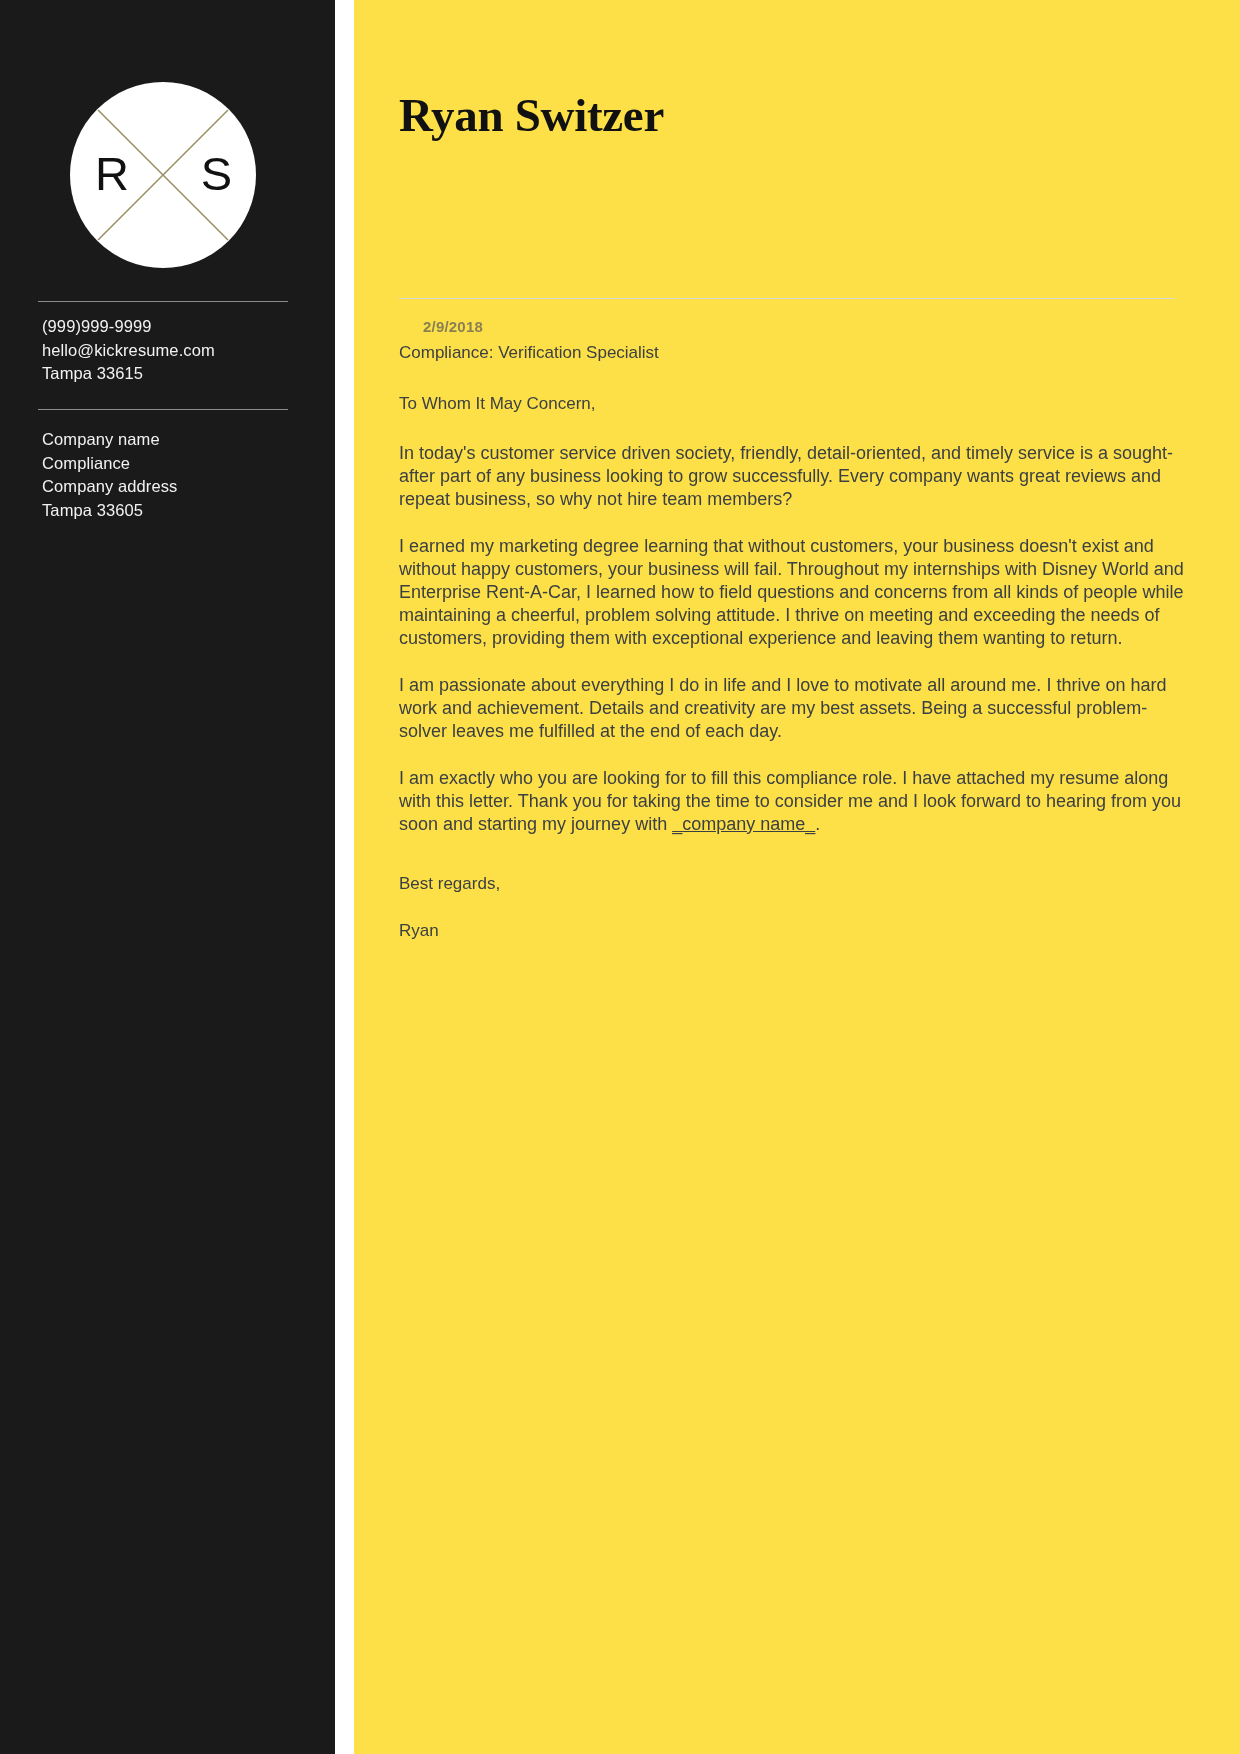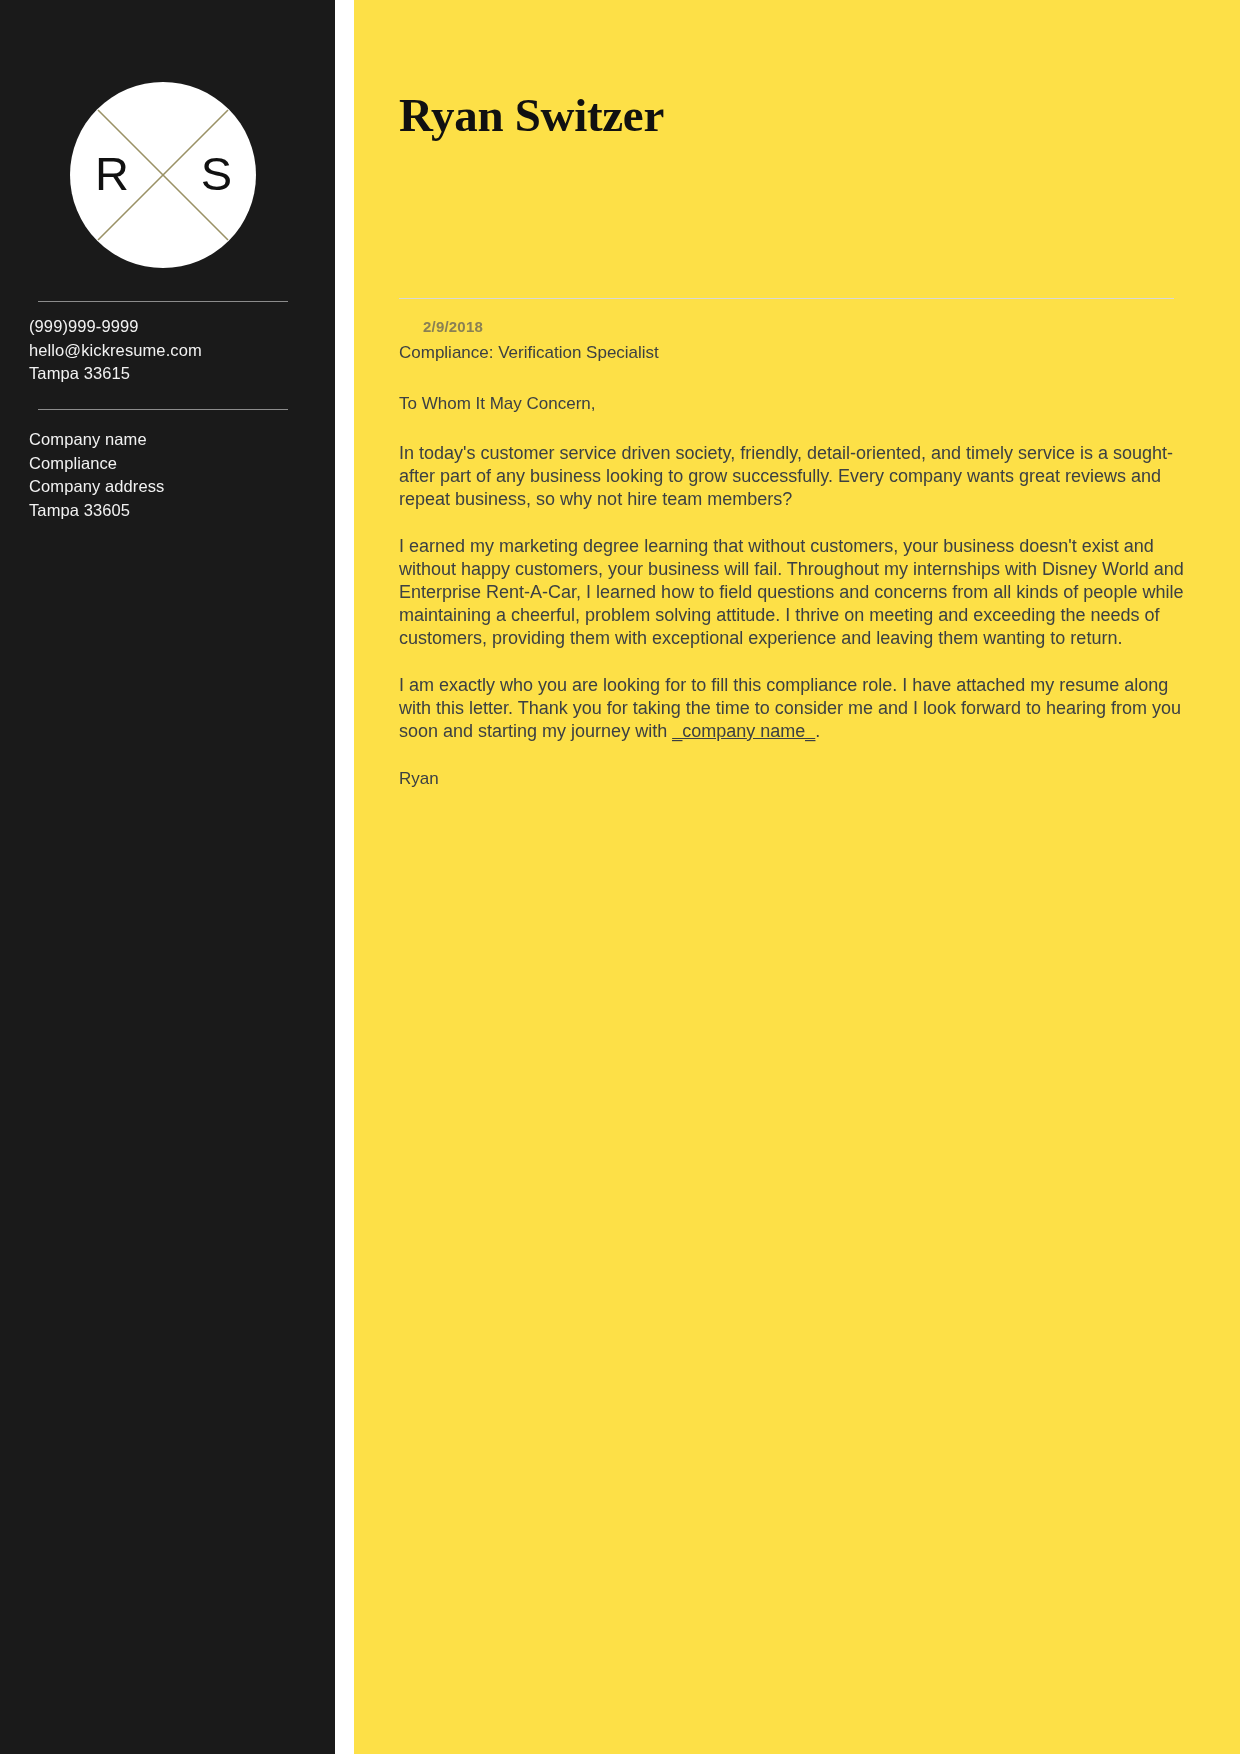--- a/index.html
+++ b/index.html
@@ -61,21 +61,21 @@
     left: 38px;
     width: 250px;
     height: 1px;
     background: #8c8c8c;
   }
   .side-rule.top    { top: 301px; }
   .side-rule.bottom { top: 409px; }
 
   .side-block {
     position: absolute;
-    left: 29px;
+    left: 42px;
     width: 280px;
     color: #f2f2f2;
     font-size: 16.5px;
     line-height: 23.5px;
     letter-spacing: 0.1px;
   }
   .side-block.contact { top: 315px; }
   .side-block.company { top: 428px; }
   .side-block div { white-space: nowrap; }
 
@@ -202,20 +202,22 @@
 
   <div class="letter-body">
 
     <div class="meta-date">2/9/2018</div>
     <div class="meta-subject">Compliance: Verification Specialist</div>
 
     <div class="salutation">To Whom It May Concern,</div>
 
     <p class="para">In today's customer service driven society, friendly, detail-oriented, and timely service is a sought-after part of any business looking to grow successfully. Every company wants great reviews and repeat business, so why not hire team members?</p>
     <p class="para">I earned my marketing degree learning that without customers, your business doesn't exist and without happy customers, your business will fail. Throughout my internships with Disney World and Enterprise Rent-A-Car, I learned how to field questions and concerns from all kinds of people while maintaining a cheerful, problem solving attitude. I thrive on meeting and exceeding the needs of customers, providing them with exceptional experience and leaving them wanting to return.</p>
+    <p class="para">I am passionate about everything I do in life and I love to motivate all around me. I thrive on hard work and achievement. Details and creativity are my best assets. Being a successful problem-solver leaves me fulfilled at the end of each day.</p>
 
     <p class="para"><span>I am exactly who you are looking for to fill this compliance role. I have attached my resume along with this letter. Thank you for taking the time to consider me and I look forward to hearing from you soon and starting my journey with </span><span class="blank">_company name_</span><span>.</span></p>
 
+    <div class="closing">Best regards,</div>
     <div class="signature">Ryan</div>
 
   </div>
 
 </div>
 
 </body></html>

